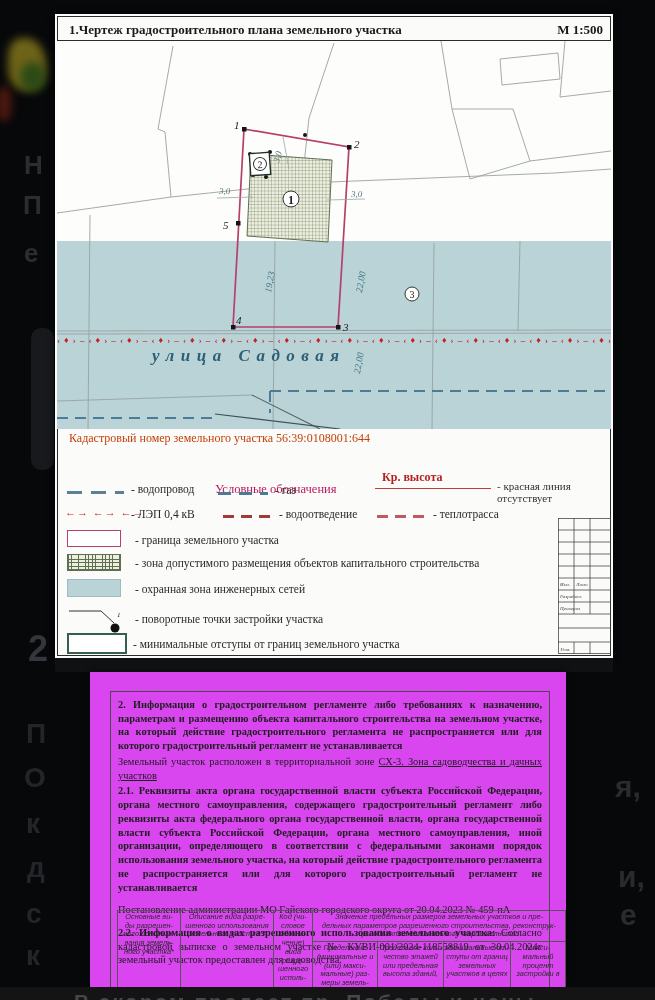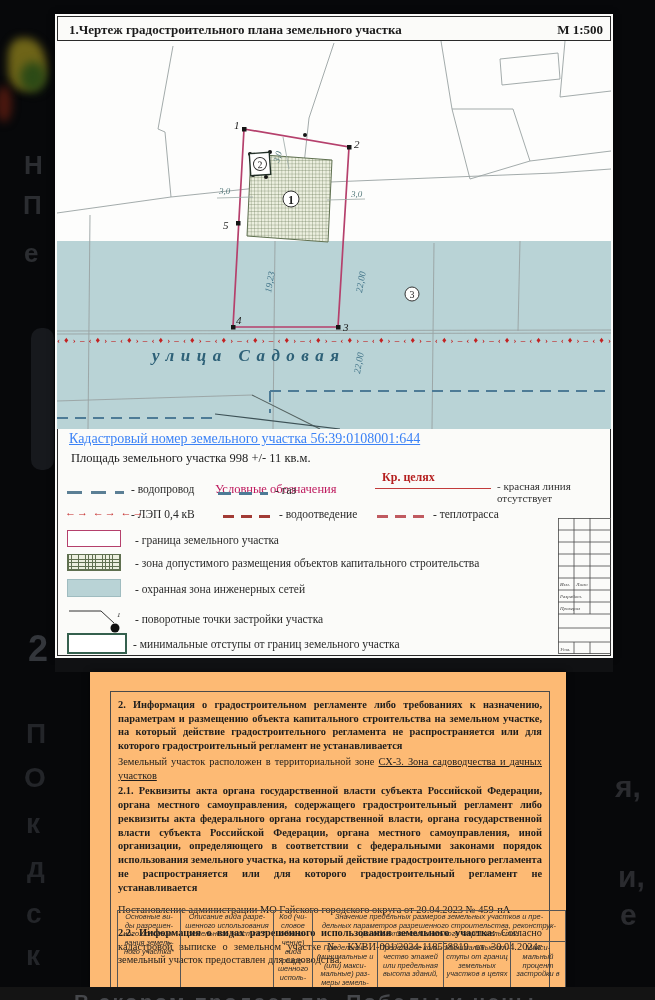--- a/index.html
+++ b/index.html
@@ -20,21 +20,21 @@
   .dash-set i{display:block;width:9px;height:2px;background:#33363c;margin:4px 0;}
   
   .page1{position:absolute;left:55px;top:14px;width:558px;height:644px;background:#fbfbf9;
          z-index:2;box-shadow:0 0 6px rgba(0,0,0,.6);}
   .sheet-frame{position:absolute;left:2px;top:2px;right:2px;bottom:2px;border:1.6px solid #2a2a2a;}
   .p1-title{position:absolute;left:14px;top:8px;font-size:13px;font-weight:700;color:#1a1a1a;}
   .p1-scale{position:absolute;right:10px;top:8px;font-size:13px;font-weight:700;color:#1a1a1a;}
   .title-rule{position:absolute;left:3px;right:3px;top:26px;border-top:1.4px solid #2a2a2a;}
   .map-wrap{position:absolute;left:2px;top:27px;width:554px;height:388px;}
   
-  .cad1{position:absolute;left:14px;top:417px;font-size:14px;color:#3b82f6;text-decoration:underline;}
+  .cad1{position:absolute;left:14px;top:417px;font-size:12px;color:#c2410c;}
   .cad2{position:absolute;left:16px;top:437px;font-size:12.5px;color:#222;}
   .leg-head{position:absolute;left:160px;top:468px;font-size:12.5px;font-weight:400;color:#be185d;}
   .kr{position:absolute;left:327px;top:456px;font-size:12px;font-weight:700;color:#b51f1f;}
   .kr-line{position:absolute;left:320px;top:474px;width:116px;border-top:1.6px solid #c23b3b;}
   .kr-desc{position:absolute;left:442px;top:466px;font-size:11px;color:#333;}
   .leg-label{position:absolute;font-size:11.5px;color:#2a2a2a;}
   .sw{position:absolute;height:3px;}
   .sw-vodoprovod{background:repeating-linear-gradient(90deg,#5b7f95 0 15px,transparent 15px 24px);}
   .sw-gaz{background:repeating-linear-gradient(90deg,#4d7b96 0 13px,transparent 13px 21px);}
   .sw-vodootv{background:repeating-linear-gradient(90deg,#a23b35 0 11px,transparent 11px 18px);}
@@ -45,21 +45,21 @@
   .sw-hatch{border:1px solid #5f7050;background-color:#ecefdf;
      background-image:repeating-linear-gradient(0deg,#5f7050 0 .7px,transparent .7px 3.4px),
                       repeating-linear-gradient(90deg,#5f7050 0 .7px,transparent .7px 3.4px);}
   .sw-ohr{background:#b9d3d6;border:.5px solid #9fbcc0;}
   .sw-min{border:2px solid #35604e;}
   
   .stamp{position:absolute;left:503px;top:504px;width:53px;height:136px;}
   .stamp svg{display:block;}
   .stamp text{font-family:"Liberation Serif",serif;font-style:italic;fill:#444;font-size:5px;}
   
-  .page2{position:absolute;left:90px;top:672px;width:476px;height:328px;background:#fdba74;
+  .page2{position:absolute;left:90px;top:672px;width:476px;height:328px;background:#d946ef;
          z-index:2;box-shadow:0 0 6px rgba(0,0,0,.6);}
   .p2-frame{position:absolute;left:20px;top:19px;width:438px;height:296px;border:1.3px solid #4a4a4a;}
   .p2-text{position:absolute;left:28px;top:26px;width:424px;font-size:10.4px;line-height:1.32;
            color:#1d1d1d;text-align:justify;}
   .p2-text p{margin:0 0 2px 0;}
   .b{font-weight:700;}
   .u{text-decoration:underline;}
   .p2-post{margin-top:9px !important;margin-bottom:9px !important;}
   .p2-table{position:absolute;left:27px;top:238px;border-collapse:collapse;
             font-family:"Liberation Sans",sans-serif;font-size:7.4px;line-height:1.18;color:#2b2b2b;}
@@ -200,24 +200,23 @@
         <text x="303" y="333" transform="rotate(-80 303 333)">22,00</text>
       </g>
 
       <text x="0" y="302" textLength="554" font-size="9" fill="#c22222" font-weight="bold">‹♦›–‹♦›–‹♦›–‹♦›–‹♦›–‹♦›–‹♦›–‹♦›–‹♦›–‹♦›–‹♦›–‹♦›–‹♦›–‹♦›–‹♦›–‹♦›–‹♦›–‹♦›</text>
 
       <text class="mt" x="95" y="320" font-size="17" font-style="italic" font-weight="600" letter-spacing="6.5" fill="#2d6077">улица Садовая</text>
     </svg>
   </div>
 
   <div class="cad1">Кадастровый номер земельного участка 56:39:0108001:644</div>
-  <div class="cad2">Площадь земельного участка 998 +/- 11 кв.м.</div>
 
   <div class="leg-head">Условные обозначения</div>
-  <div class="kr">Кр. целях</div>
+  <div class="kr">Кр. высота</div>
   <div class="kr-line"></div>
   <div class="kr-desc">- красная линия отсутствует</div>
 
   <div class="sw sw-vodoprovod" style="left:12px;top:477px;width:57px;"></div>
   <div class="leg-label" style="left:76px;top:469px;">- водопровод</div>
   <div class="sw sw-gaz" style="left:163px;top:478px;width:50px;"></div>
   <div class="leg-label" style="left:220px;top:470px;">- газ</div>
 
   <div class="sw-lep" style="left:10px;top:492px;">←→ ←→ ←→</div>
   <div class="leg-label" style="left:76px;top:494px;">- ЛЭП 0,4 кВ</div>

